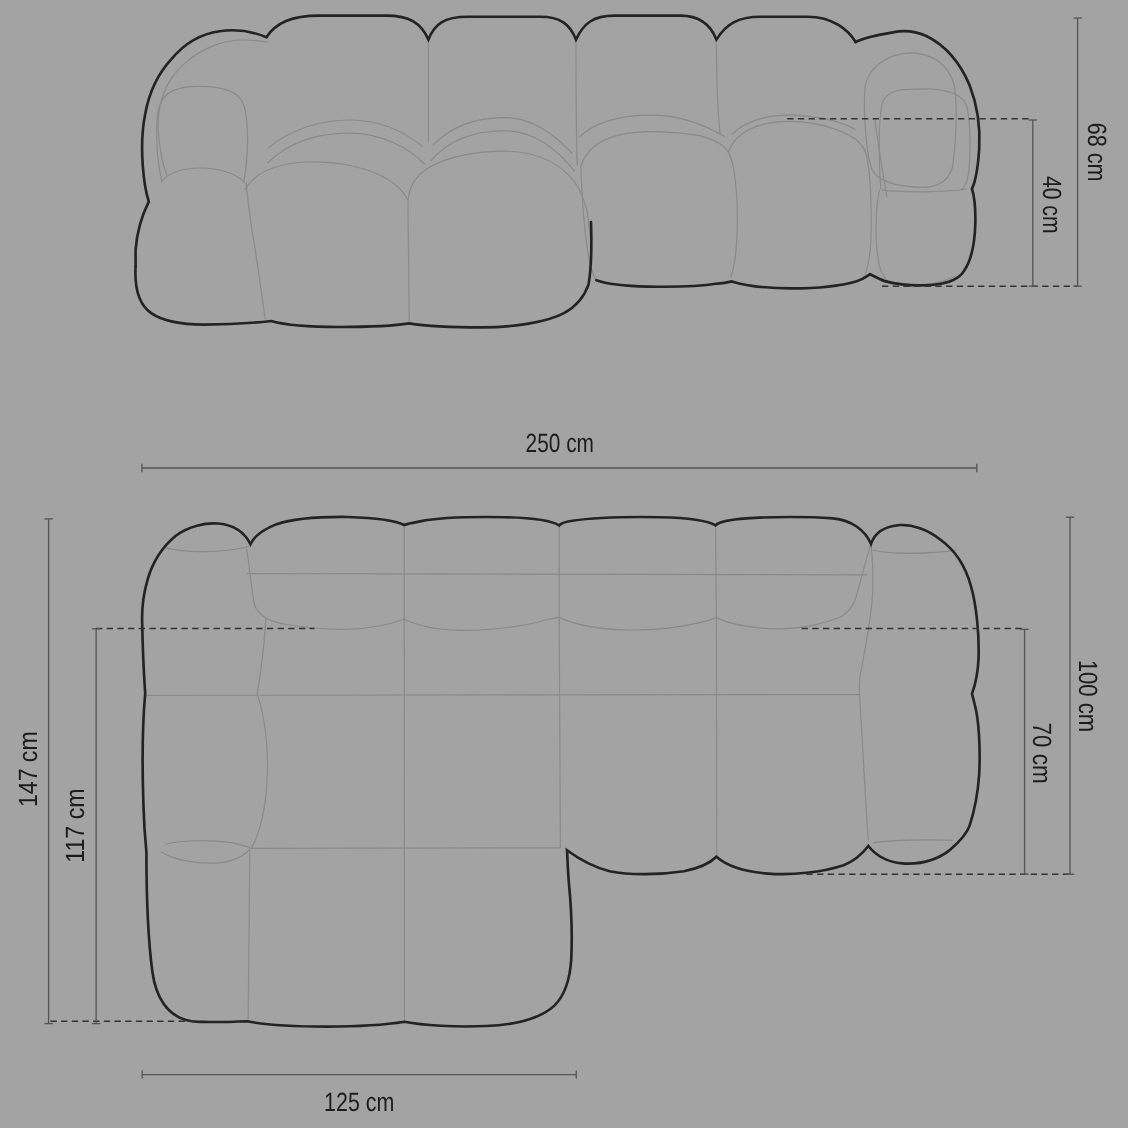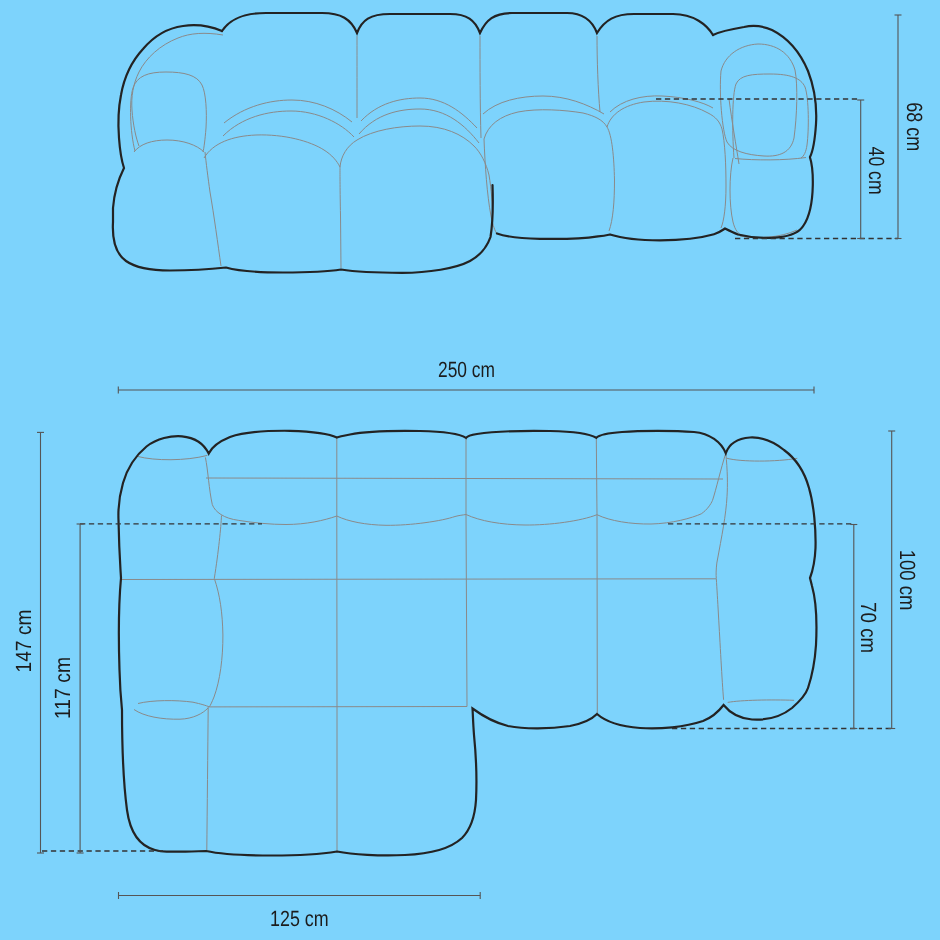--- a/index.html
+++ b/index.html
@@ -1,16 +1,16 @@
 <!DOCTYPE html>
 <html><head>
 <meta charset="utf-8">
 <style>
   html,body{margin:0;padding:0;background:#ffffff;}
-  .wrap{width:940px;height:940px;position:relative;background:#7dd3fc;overflow:hidden;}
+  .wrap{width:940px;height:940px;position:relative;background:#a3a3a3;overflow:hidden;}
   svg{display:block;}
   text{font-family:"Liberation Sans", sans-serif;fill:#1c1c1c;-webkit-font-smoothing:antialiased;text-rendering:geometricPrecision;}
 </style>
 </head>
 <body>
 <div class="wrap">
 <svg width="940" height="940" viewBox="0 0 940 940" fill="none">
 
 <g stroke="#8a8a8a" stroke-width="1" fill="none">
 

